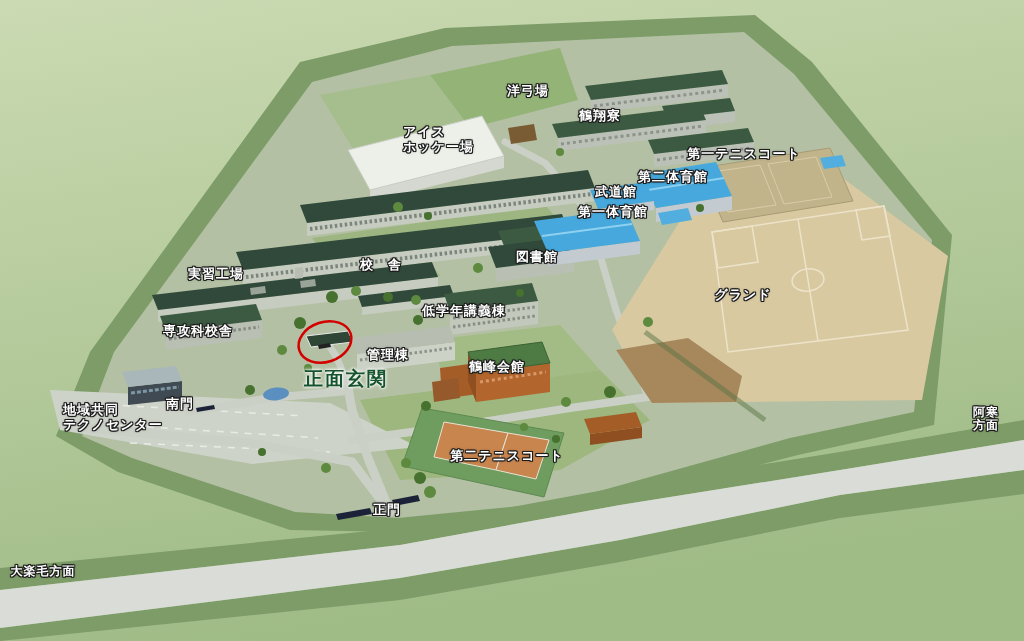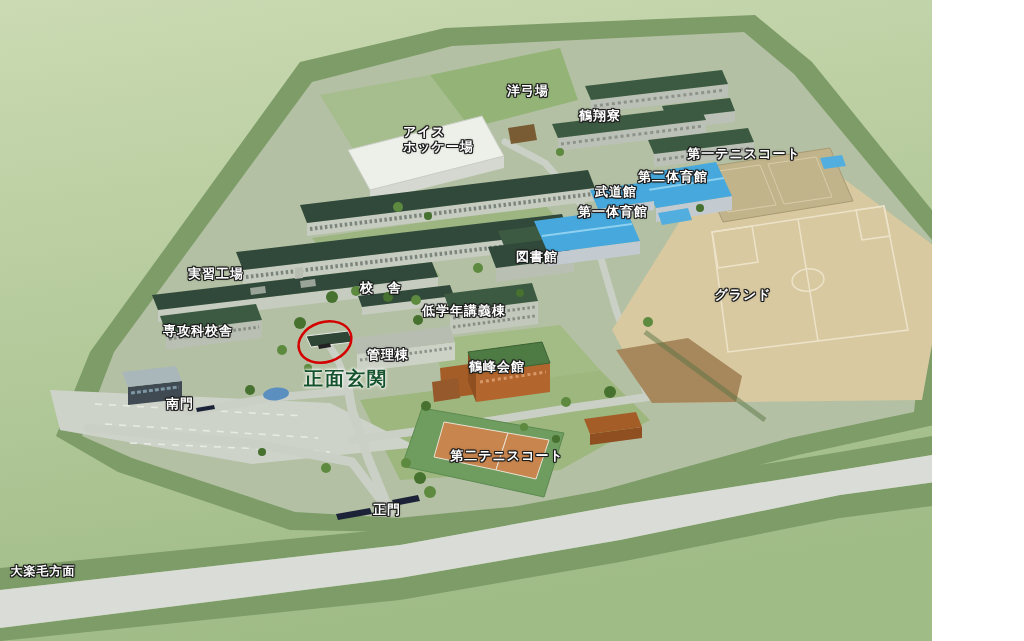--- a/index.html
+++ b/index.html
@@ -1,17 +1,17 @@
 <!DOCTYPE html>
 <html><head>
 <meta charset="utf-8">
 <title>Campus Map</title>
 <style>
   html,body{margin:0;padding:0;background:#ffffff;}
-  #stage{position:relative;width:932px;height:641px;overflow:hidden;
+  #stage{position:relative;width:1024px;height:641px;overflow:hidden;
          font-family:"DejaVu Sans","Liberation Sans",sans-serif;}
   #scene{position:absolute;left:0;top:0;}
   #labels{position:absolute;left:0;top:0;width:1024px;height:641px;pointer-events:none;}
   .label{position:absolute;transform:translate(-50%,-50%);
          color:#fff;font-weight:bold;font-size:13px;line-height:1.12;
          letter-spacing:1px;white-space:pre-line;text-align:center;
          text-shadow:-1px -1px 0 #1c1c1c,1px -1px 0 #1c1c1c,-1px 1px 0 #1c1c1c,
                       1px 1px 0 #1c1c1c,0 -1px 0 #1c1c1c,0 1px 0 #1c1c1c,
                       -1px 0 0 #1c1c1c,1px 0 0 #1c1c1c,0 0 3px rgba(0,0,0,.7);}
   .label.left-anchor{transform:translate(0,-50%);text-align:left;}
@@ -236,27 +236,29 @@
   <div id="labels">
       <div class="label" style="left: 528px; top: 91px;">洋弓場</div>
       <div class="label" style="left: 600px; top: 116px;">鶴翔寮</div>
       <div class="label left-anchor" style="left: 403px; top: 140px;">アイス
 ホッケー場</div>
       <div class="label" style="left: 744px; top: 154px;">第一テニスコート</div>
       <div class="label" style="left: 673px; top: 177px;">第二体育館</div>
       <div class="label" style="left: 616px; top: 192px;">武道館</div>
       <div class="label" style="left: 577px; top: 212px; margin-left: 36px;">第一体育館</div>
       <div class="label" style="left: 537px; top: 257px;">図書館</div>
-      <div class="label" style="left: 381px; top: 288px;">校　舎</div>
+      <div class="label" style="left: 381px; top: 265px;">校　舎</div>
       <div class="label" style="left: 216px; top: 274px;">実習工場</div>
       <div class="label" style="left: 464px; top: 311px;">低学年講義棟</div>
       <div class="label" style="left: 743px; top: 295px; text-align: center;">グランド</div>
       <div class="label" style="left: 198px; top: 331px;">専攻科校舎</div>
       <div class="label" style="left: 388px; top: 355px;">管理棟</div>
       <div class="label entrance" style="left: 346px; top: 379px;">正面玄関</div>
       <div class="label" style="left: 497px; top: 367px;">鶴峰会館</div>
+      <div class="label left-anchor" style="left: 63px; top: 418px;">地域共同
+テクノセンター</div>
       <div class="label" style="left: 180px; top: 404px;">南門</div>
       <div class="label" style="left: 493px; top: 456px; padding-left: 28px;">第二テニスコート</div>
       <div class="label" style="left: 387px; top: 510px;">正門</div>
       <div class="label direction" style="left: 986px; top: 419px;">阿寒方面</div>
       <div class="label direction" style="left: 43px; top: 572px;">大楽毛方面</div>
     </div>
 </div>
 
 </body></html>

